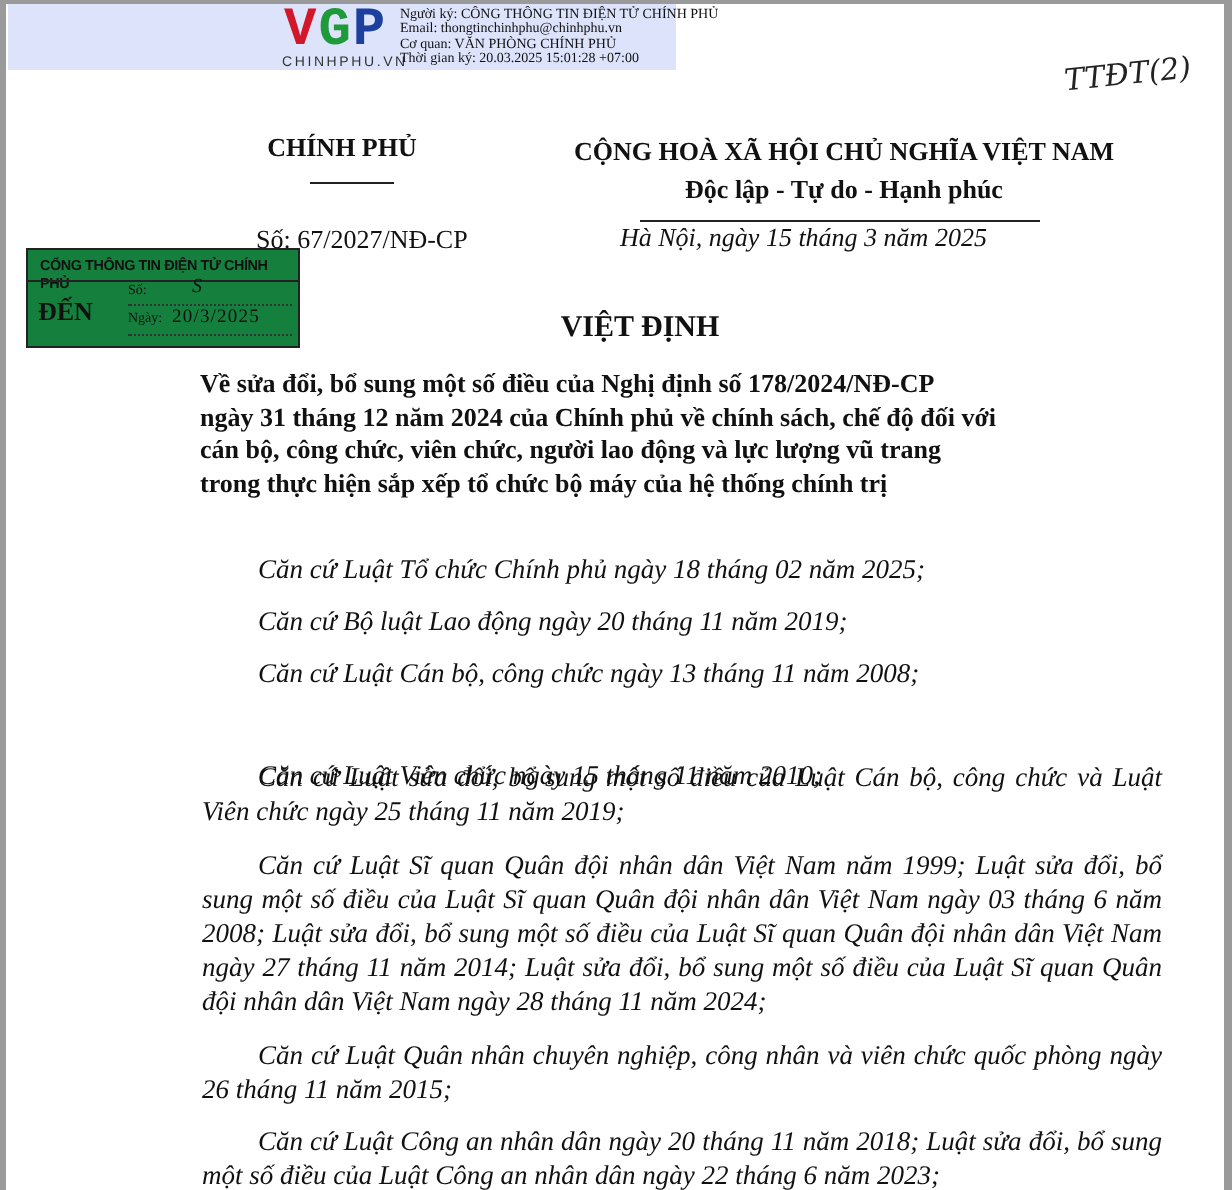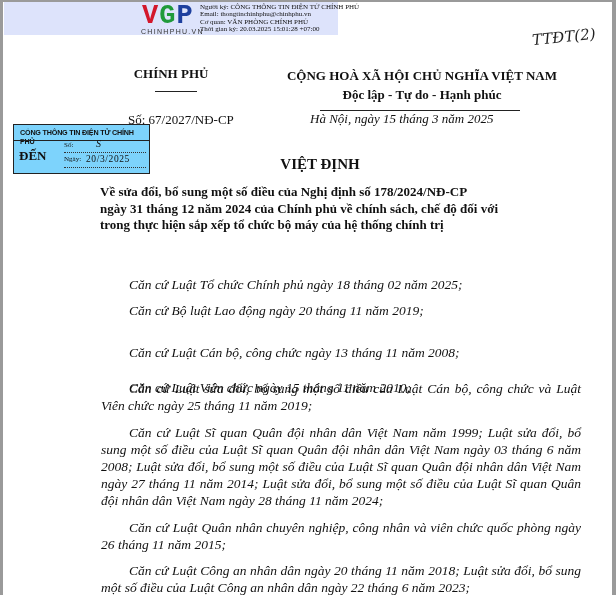--- a/index.html
+++ b/index.html
@@ -52,21 +52,21 @@
   }
   .nation-line { position: absolute; left: 320px; top: 110px; width: 200px; border-top: 1px solid #222; }
   .docno {
     position: absolute; left: 128px; top: 112px; font-size: 13px;
   }
   .place-date {
     position: absolute; left: 310px; top: 111px; font-style: italic; font-size: 13px;
   }
   .stamp {
     position: absolute; left: 13px; top: 124px; width: 135px; height: 48px;
-    border: 1.5px solid #222; background: #7dd3fc;
+    border: 1.5px solid #222; background: #15803d;
   }
   .stamp-title {
     position: absolute; left: 6px; top: 3px; font-family: "Liberation Sans", sans-serif;
     font-weight: bold; font-size: 7.2px; letter-spacing: -0.2px;
   }
   .stamp-rule { position: absolute; left: 0; top: 15px; width: 100%; border-top: 1px solid #222; }
   .stamp-den {
     position: absolute; left: 5px; top: 23px; font-weight: bold; font-size: 13px;
   }
   .stamp-so {
@@ -136,23 +136,24 @@
   <div class="stamp-ngay">
     <span>Ngày:</span>
     <span class="hw">20/3/2025</span>
   </div>
 </div>
 
 <div class="title">VIỆT ĐỊNH</div>
 <div class="subject">
   <div>Về sửa đổi, bổ sung một số điều của Nghị định số 178/2024/NĐ-CP</div>
   <div>ngày 31 tháng 12 năm 2024 của Chính phủ về chính sách, chế độ đối với</div>
+  <div>cán bộ, công chức, viên chức, người lao động và lực lượng vũ trang</div>
   <div>trong thực hiện sắp xếp tổ chức bộ máy của hệ thống chính trị</div>
 </div>
 
 <div class="para" style="top:276px;"><span class="indent"></span><span>Căn cứ Luật Tổ chức Chính phủ ngày 18 tháng 02 năm 2025;</span></div>
 <div class="para" style="top:302px;"><span class="indent"></span><span>Căn cứ Bộ luật Lao động ngày 20 tháng 11 năm 2019;</span></div>
-<div class="para" style="top:344px;"><span class="indent"></span><span>Căn cứ Luật Cán bộ, công chức ngày 13 tháng 11 năm 2008;</span></div>
+<div class="para" style="top:328px;"><span class="indent"></span><span>Căn cứ Luật Cán bộ, công chức ngày 13 tháng 11 năm 2008;</span></div>
 <div class="para" style="top:354px;margin-top:25px;"><span class="indent"></span><span>Căn cứ Luật Viên chức ngày 15 tháng 11 năm 2010;</span></div>
 <div class="para" style="top:380px;"><span class="indent"></span><span>Căn cứ Luật sửa đổi, bổ sung một số điều của Luật Cán bộ, công chức và Luật Viên chức ngày 25 tháng 11 năm 2019;</span></div>
 <div class="para" style="top:424px;"><span class="indent"></span><span>Căn cứ Luật Sĩ quan Quân đội nhân dân Việt Nam năm 1999; Luật sửa đổi, bổ sung một số điều của Luật Sĩ quan Quân đội nhân dân Việt Nam ngày 03 tháng 6 năm 2008; Luật sửa đổi, bổ sung một số điều của Luật Sĩ quan Quân đội nhân dân Việt Nam ngày 27 tháng 11 năm 2014; Luật sửa đổi, bổ sung một số điều của Luật Sĩ quan Quân đội nhân dân Việt Nam ngày 28 tháng 11 năm 2024;</span></div>
 <div class="para" style="top:519px;"><span class="indent"></span><span>Căn cứ Luật Quân nhân chuyên nghiệp, công nhân và viên chức quốc phòng ngày 26 tháng 11 năm 2015;</span></div>
 <div class="para" style="top:562px;"><span class="indent"></span><span>Căn cứ Luật Công an nhân dân ngày 20 tháng 11 năm 2018; Luật sửa đổi, bổ sung một số điều của Luật Công an nhân dân ngày 22 tháng 6 năm 2023;</span></div>
 
 </body></html>

